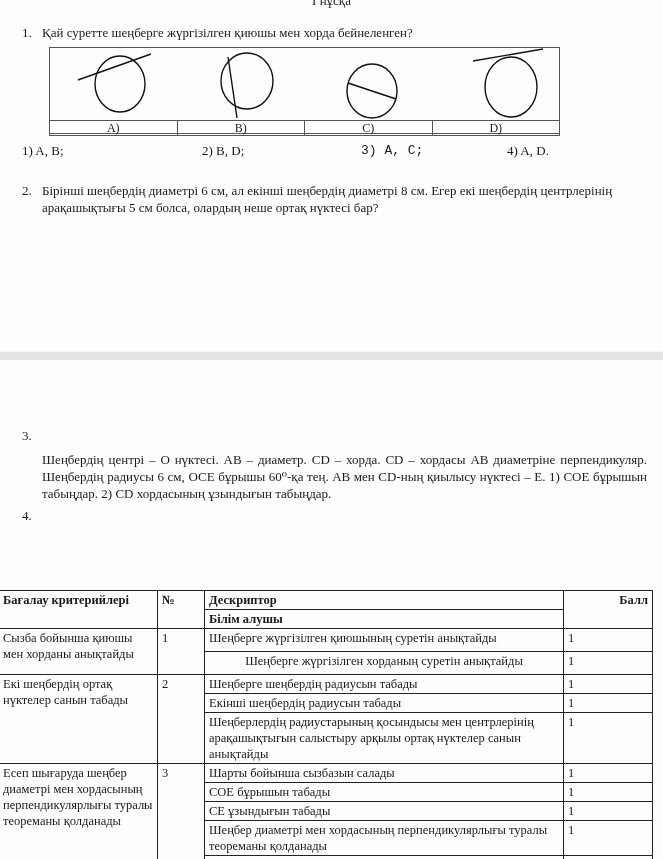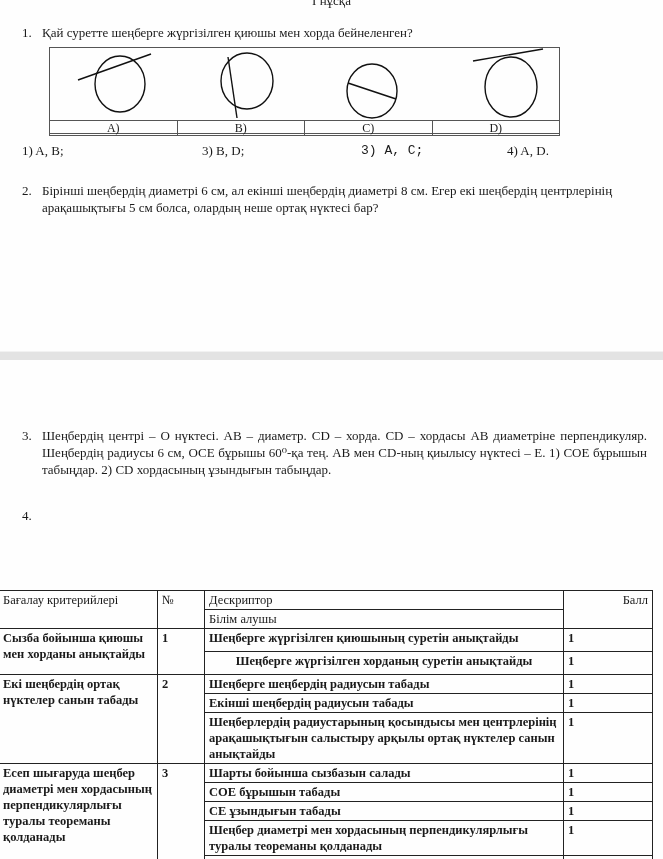--- a/index.html
+++ b/index.html
@@ -3,32 +3,32 @@
 <meta charset="utf-8">
 <style>
   html, body { margin:0; padding:0; }
   body { width:663px; height:859px; overflow:hidden; background:#fefefe; position:relative;
          font-family:"Liberation Serif", "DejaVu Serif", serif; color:#1a1a1a; font-size:13px; }
   .abs { position:absolute; }
   .variant { left:0; width:663px; top:-7px; text-align:center; font-size:13px; }
   .q { left:22px; width:630px; line-height:17px; }
   .q .num { position:absolute; left:0; top:0; }
   .q .txt { margin-left:20px; display:block; }
-  .q3 .txt { text-align:justify; }
+  .q3 .txt { text-align:justify;margin-top:24px; }
   .fig-box { left:49px; top:47px; width:511px; height:87px; border:1px solid #555; box-sizing:border-box; }
   .fig-labels { left:49px; top:120px; width:511px; height:16px; border:1px solid #555; border-top:1px solid #555; box-sizing:border-box; display:flex; }
   .fig-label { flex:1; text-align:center; font-size:12px; line-height:14px; border-right:1px solid #555; }
   .fig-label:last-child { border-right:none; }
   .answers { top:143px; left:22px; width:640px; height:18px; font-size:13px;text-align:center; }
   .ans { position:absolute; top:0; }
   .band { left:0; top:351px; width:663px; height:8px; background:#e3e3e3; border-top:1px solid #f2f2f2; }
   .q4math { font-style:italic; }
   table.rubric { position:absolute; left:-2px; top:590px; width:655px; border-collapse:collapse; font-size:12.5px; line-height:16px; }
-  table.rubric td { border:1px solid #222; vertical-align:top; padding:1px 4px;font-weight:bold; }
-  table.rubric .h { font-weight:normal; }
+  table.rubric td { border:1px solid #222; vertical-align:top; padding:1px 4px; }
+  table.rubric .h { font-weight:bold; }
   .c1 { width:150px; } .c2 { width:38px; } .c4 { width:80px;text-align:right; }
 </style>
 </head>
 <body>
 
 <div class="abs variant">I нұсқа</div>
 
 <div class="abs q" style="top:24px;">
   <span class="num">1.</span>
   <span class="txt">Қай суретте шеңберге жүргізілген қиюшы мен хорда бейнеленген?</span>
@@ -56,21 +56,21 @@
 </div>
 <div class="abs fig-labels">
   <div class="fig-label">A)</div>
   <div class="fig-label">B)</div>
   <div class="fig-label">C)</div>
   <div class="fig-label">D)</div>
 </div>
 
 <div class="abs answers">
   <span class="ans" style="left:0;">1)  A, B;</span>
-  <span class="ans" style="left:180px;">3) B, D;</span>
+  <span class="ans" style="left:180px;">2) B, D;</span>
   <span class="ans" style="left:339px;font-family:Liberation Mono, monospace;">3) A, C;</span>
   <span class="ans" style="left:485px;">4) A, D.</span>
 </div>
 
 <div class="abs q" style="top:182px; width:600px;">
   <span class="num">2.</span>
   <span class="txt">Бірінші шеңбердің  диаметрі 6 см, ал екінші шеңбердің  диаметрі 8 см.  Егер екі шеңбердің центрлерінің арақашықтығы  5 см болса, олардың неше ортақ нүктесі бар?</span>
 </div>
 
 <div class="abs band"></div>

